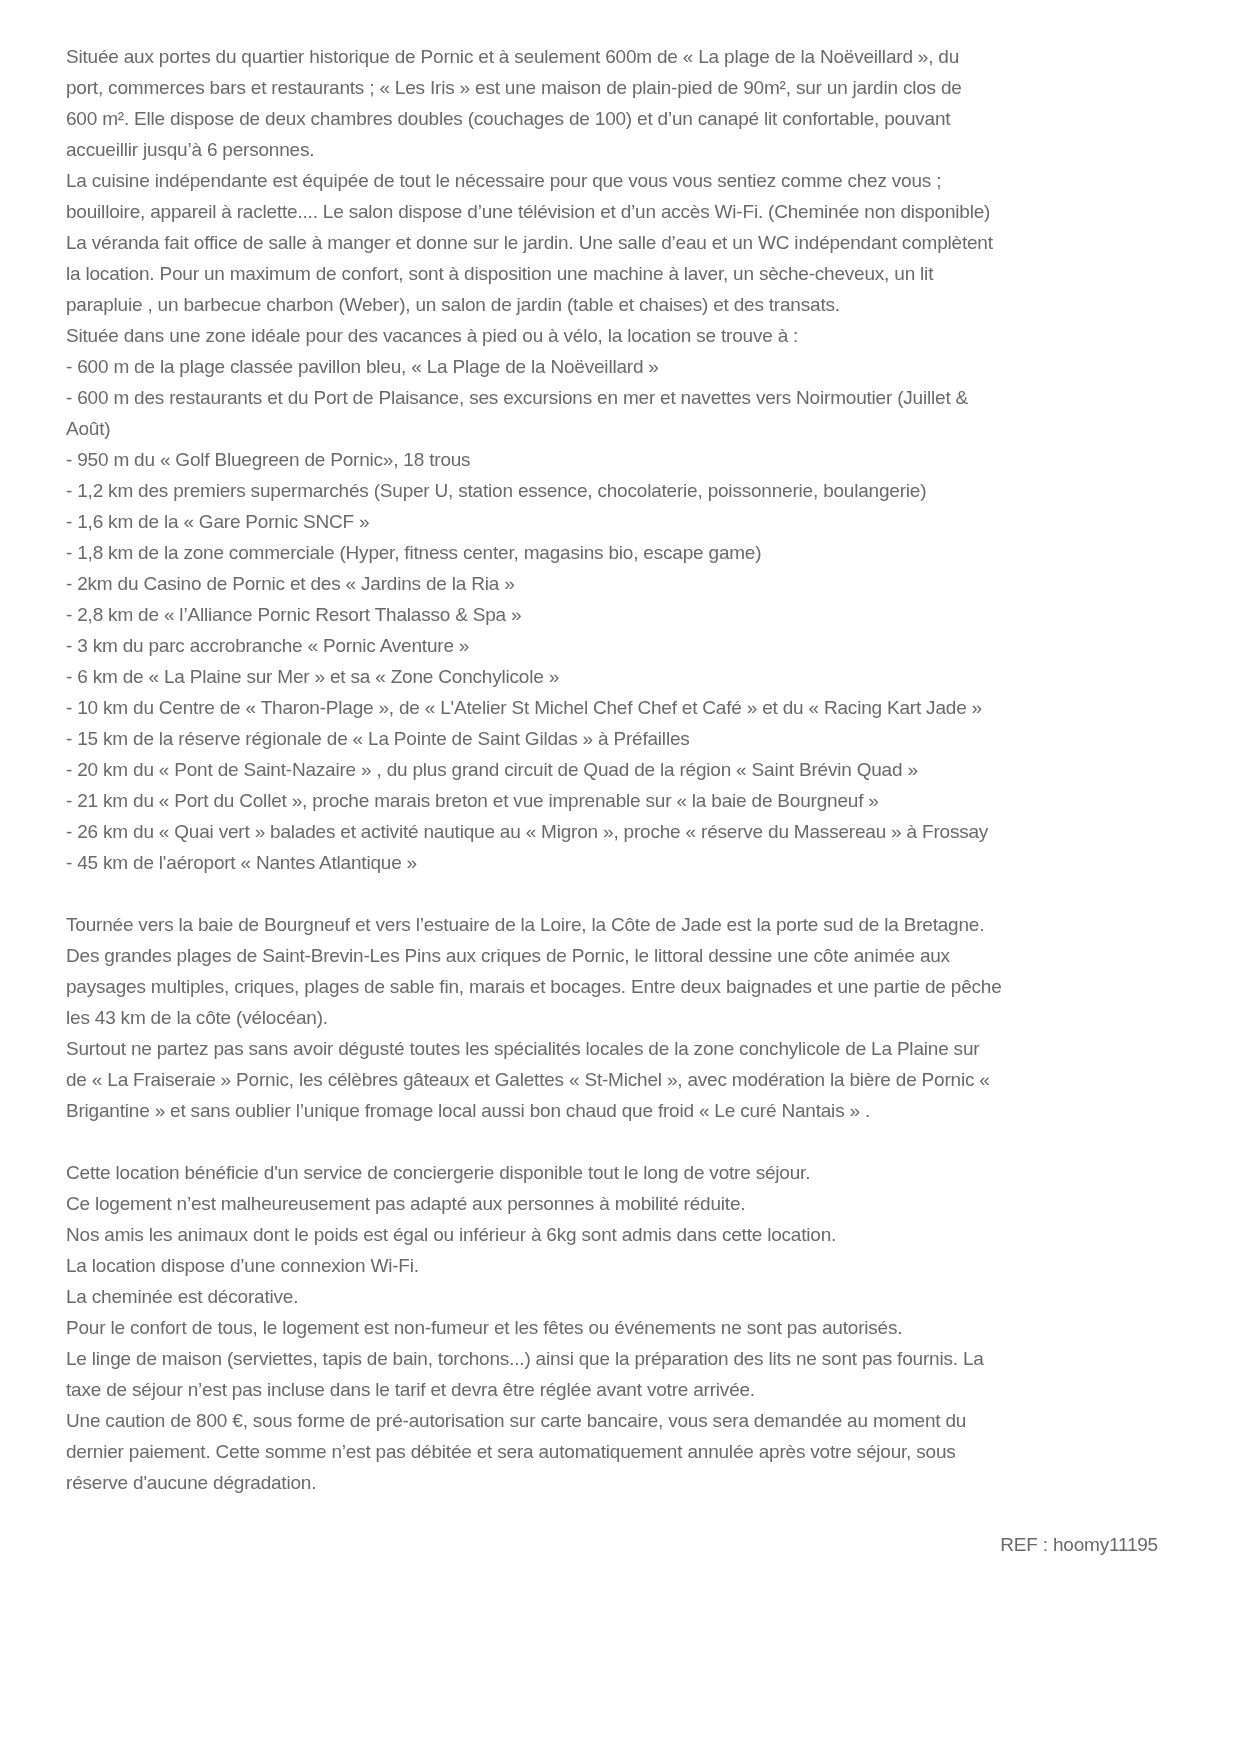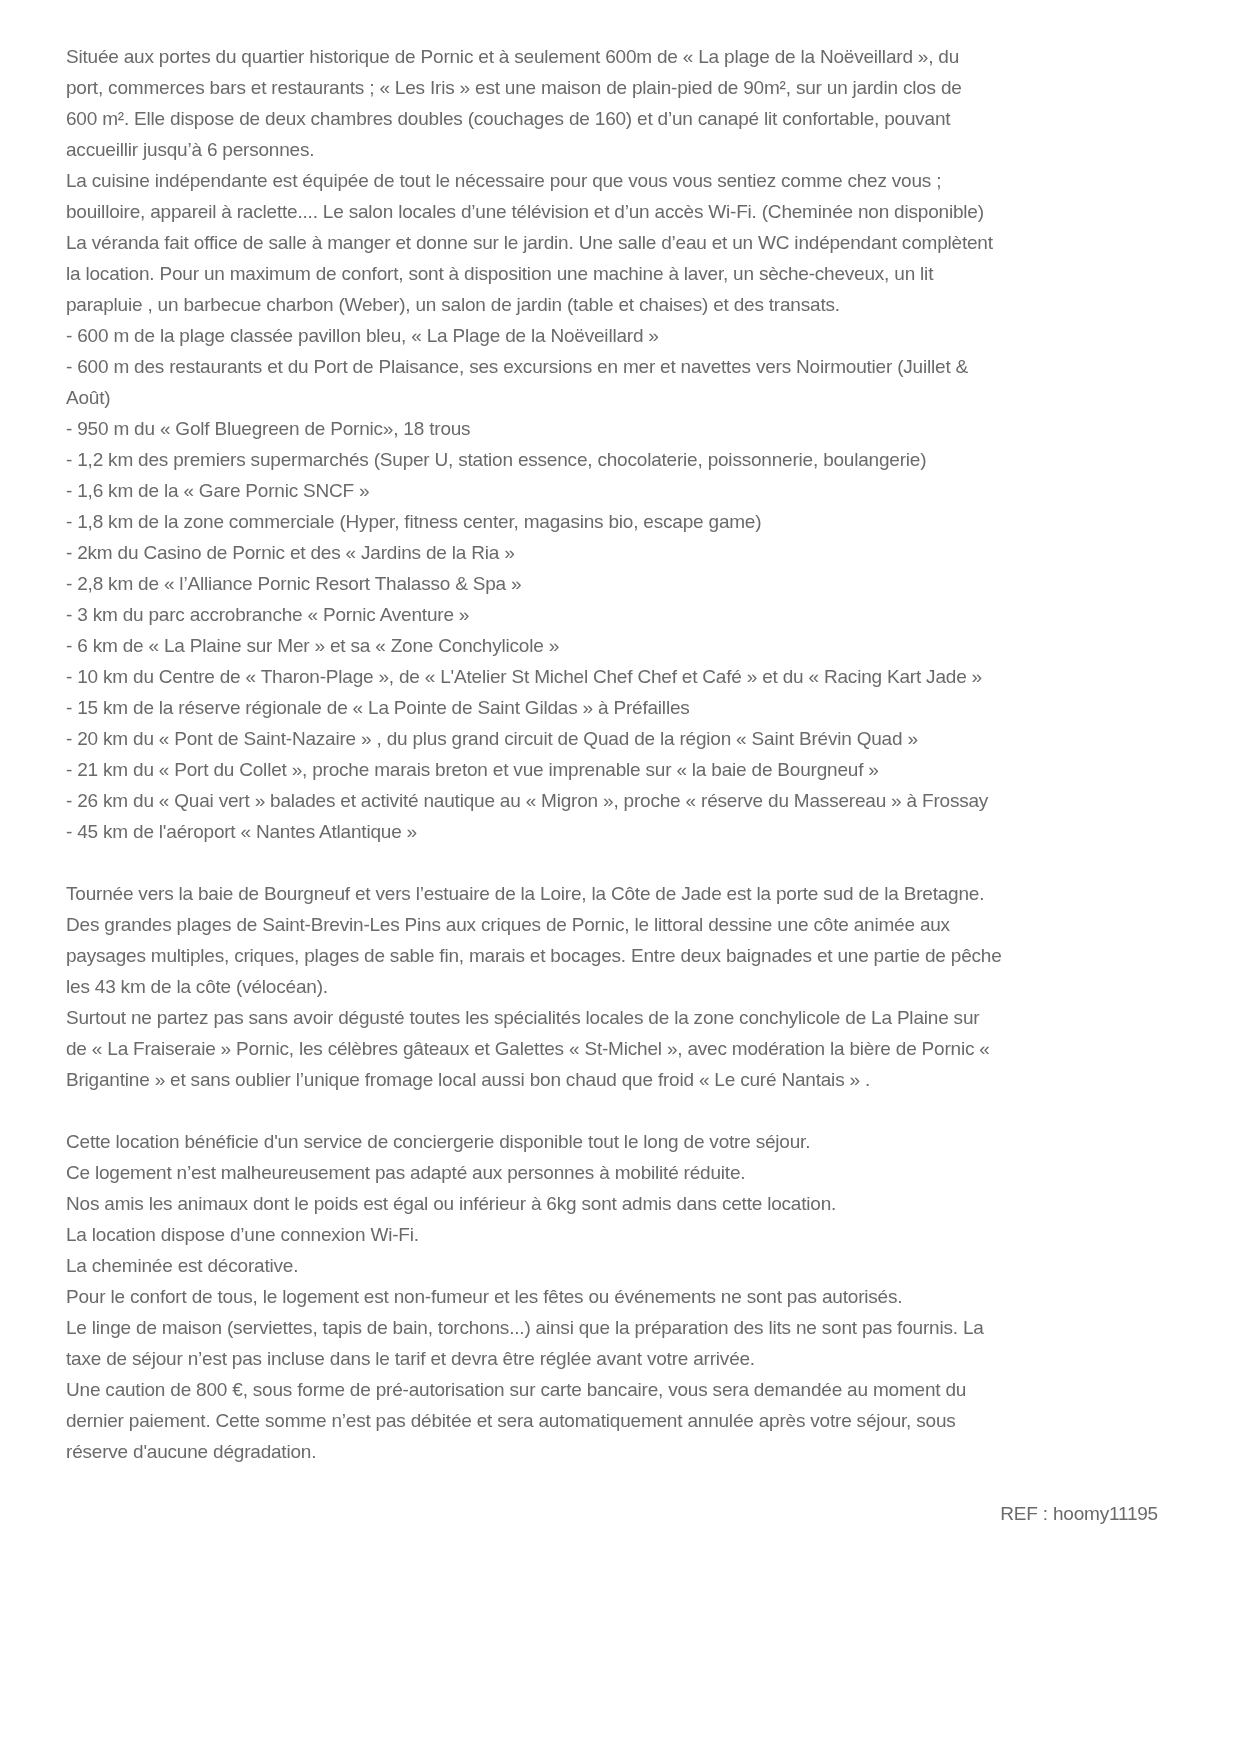--- a/index.html
+++ b/index.html
@@ -34,27 +34,28 @@
   }
 </style>
 </head>
 <body style="background: rgb(255, 255, 255);">
 
 <main class="doc" style="color: rgb(106, 106, 106);">
   <div id="blocks-root">
       <section class="block">
         <div class="line">Située aux portes du quartier historique de Pornic et à seulement 600m de « La plage de la Noëveillard », du</div>
         <div class="line">port, commerces bars et restaurants ; « Les Iris » est une maison de plain-pied de 90m², sur un jardin clos de</div>
-        <div class="line">600 m². Elle dispose de deux chambres doubles (couchages de 160) et d’un canapé lit confortable, pouvant</div>
+        <div class="line">600 m². Elle dispose de deux chambres doubles (couchages de 100) et d’un canapé lit confortable, pouvant</div>
         <div class="line">accueillir jusqu’à 6 personnes.</div>
         <div class="line">La cuisine indépendante est équipée de tout le nécessaire pour que vous vous sentiez comme chez vous ;</div>
-        <div class="line">bouilloire, appareil à raclette.... Le salon locales d’une télévision et d’un accès Wi-Fi. (Cheminée non disponible)</div>
+        <div class="line">bouilloire, appareil à raclette.... Le salon dispose d’une télévision et d’un accès Wi-Fi. (Cheminée non disponible)</div>
         <div class="line">La véranda fait office de salle à manger et donne sur le jardin. Une salle d’eau et un WC indépendant complètent</div>
         <div class="line">la location. Pour un maximum de confort, sont à disposition une machine à laver, un sèche-cheveux, un lit</div>
         <div class="line">parapluie , un barbecue charbon (Weber), un salon de jardin (table et chaises) et des transats.</div>
+        <div class="line">Située dans une zone idéale pour des vacances à pied ou à vélo, la location se trouve à :</div>
         <div class="line">- 600 m de la plage classée pavillon bleu, « La Plage de la Noëveillard »</div>
         <div class="line">- 600 m des restaurants et du Port de Plaisance, ses excursions en mer et navettes vers Noirmoutier (Juillet &amp;</div>
         <div class="line">Août)</div>
         <div class="line">- 950 m du « Golf Bluegreen de Pornic», 18 trous</div>
         <div class="line">- 1,2 km des premiers supermarchés (Super U, station essence, chocolaterie, poissonnerie, boulangerie)</div>
         <div class="line">- 1,6 km de la « Gare Pornic SNCF »</div>
         <div class="line">- 1,8 km de la zone commerciale (Hyper, fitness center, magasins bio, escape game)</div>
         <div class="line">- 2km du Casino de Pornic et des « Jardins de la Ria »</div>
         <div class="line">- 2,8 km de « l’Alliance Pornic Resort Thalasso &amp; Spa »</div>
         <div class="line">- 3 km du parc accrobranche « Pornic Aventure »</div>

